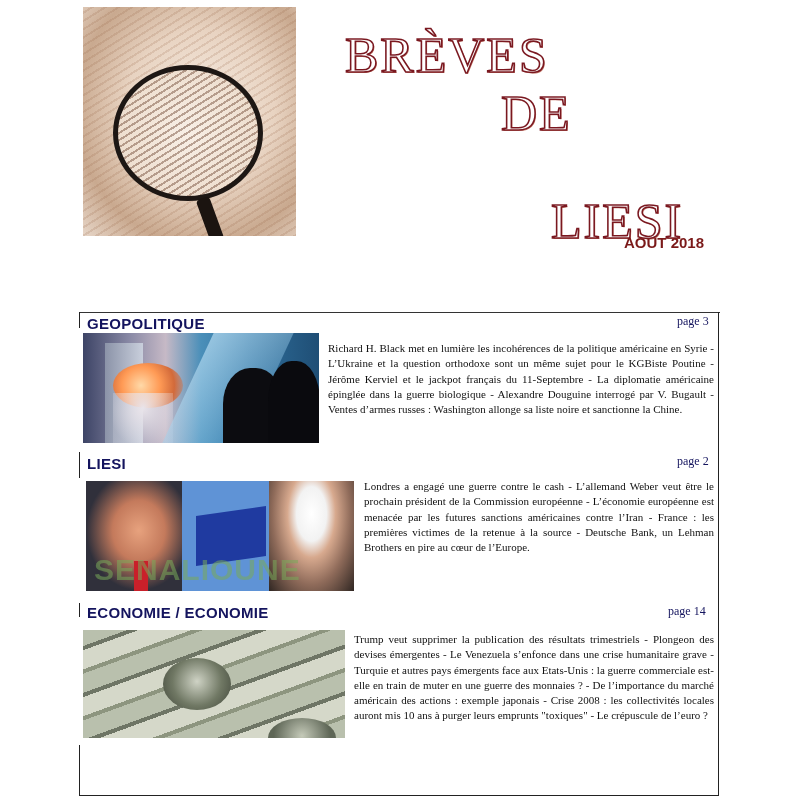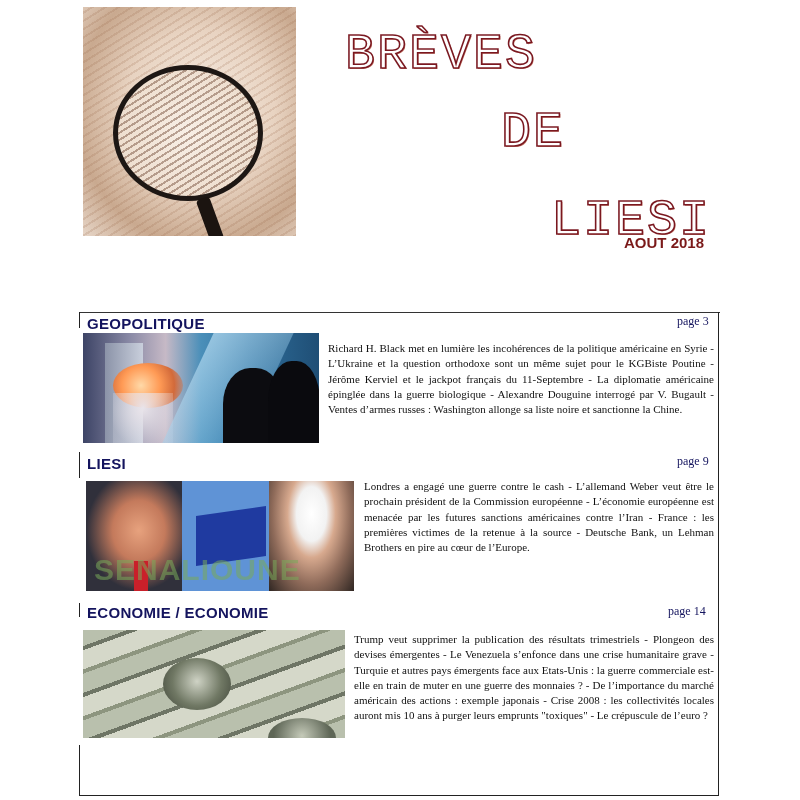--- a/index.html
+++ b/index.html
@@ -26,27 +26,27 @@
       repeating-linear-gradient(-32deg, rgba(110,70,50,0.45) 0 2px, rgba(255,255,255,0) 2px 6px),
       radial-gradient(circle at 50% 50%, #f8efe6 0%, #ead8c6 100%);
     box-sizing: border-box;
   }
   .cover-img .handle {
     position: absolute; left: 120px; top: 190px; width: 14px; height: 45px;
     background: #1b1410; transform: rotate(-20deg); border-radius: 4px;
   }
   .title-line {
     position: absolute; color: #ffffff;
-    font-family: Liberation Mono, monospace; font-size: 50px; letter-spacing: 2px;
+    font-family: Liberation Serif, serif; font-size: 50px; letter-spacing: 2px;
     -webkit-text-stroke: 1.6px #7a1820;
     text-shadow: 1px 1px 0 #c97f6f;
     line-height: 1;
   }
   .t1 { left: 345px; top: 30px; }
-  .t2 { left: 501px; top: 108px; }
+  .t2 { left: 501px; top: 88px; }
   .t3 { left: 551px; top: 151px; margin-top: 45px; }
   .issue-date {
     position: absolute; left: 624px; top: 234px;
     font-family: "Liberation Sans", sans-serif; font-weight: bold; font-size: 15px;
     color: #7b1a1a;
   }
   
   .frame-top { position: absolute; left: 79px; top: 312px; width: 641px; height: 1px; background: #333; }
   .frame-right { position: absolute; left: 718px; top: 312px; width: 1px; height: 484px; background: #222; }
   .frame-bottom { position: absolute; left: 79px; top: 795px; width: 640px; height: 1px; background: #222; }
@@ -122,21 +122,21 @@
   <div class="fire"></div>
   <div class="smoke"></div>
   <div class="arrow"></div>
   <div class="sil1"></div>
   <div class="sil2"></div>
 </div>
 <p class="summary" style="left:328px;top:341px;width:386px;">Richard H. Black met en lumière les incohérences de la politique américaine en Syrie - L’Ukraine et la question orthodoxe sont un même sujet pour le KGBiste Poutine - Jérôme Kerviel et le jackpot français du 11-Septembre - La diplomatie américaine épinglée dans la guerre biologique - Alexandre Douguine interrogé par V. Bugault - Ventes d’armes russes : Washington allonge sa liste noire et sanctionne la Chine.</p>
 
 <div class="head-bar" style="top:452px;height:26px;"></div>
 <div class="section-title" style="left:87px;top:455px;">LIESI</div>
-<div class="page-ref" style="left:677px;top:454px;">page 9</div>
+<div class="page-ref" style="left:677px;top:454px;">page 2</div>
 <div class="pic pic-eu">
   <div class="p1"></div>
   <div class="tie"></div>
   <div class="p2"></div>
   <div class="flag"></div>
   <div class="p3"></div>
   <div class="wm">SENALIOUNE</div>
 </div>
 <p class="summary" style="left:364px;top:479px;width:350px;">Londres a engagé une guerre contre le cash - L’allemand Weber veut être le prochain président de la Commission européenne - L’économie européenne est menacée par les futures sanctions américaines contre l’Iran - France : les premières victimes de la retenue à la source - Deutsche Bank, un Lehman Brothers en pire au cœur de l’Europe.</p>
 

